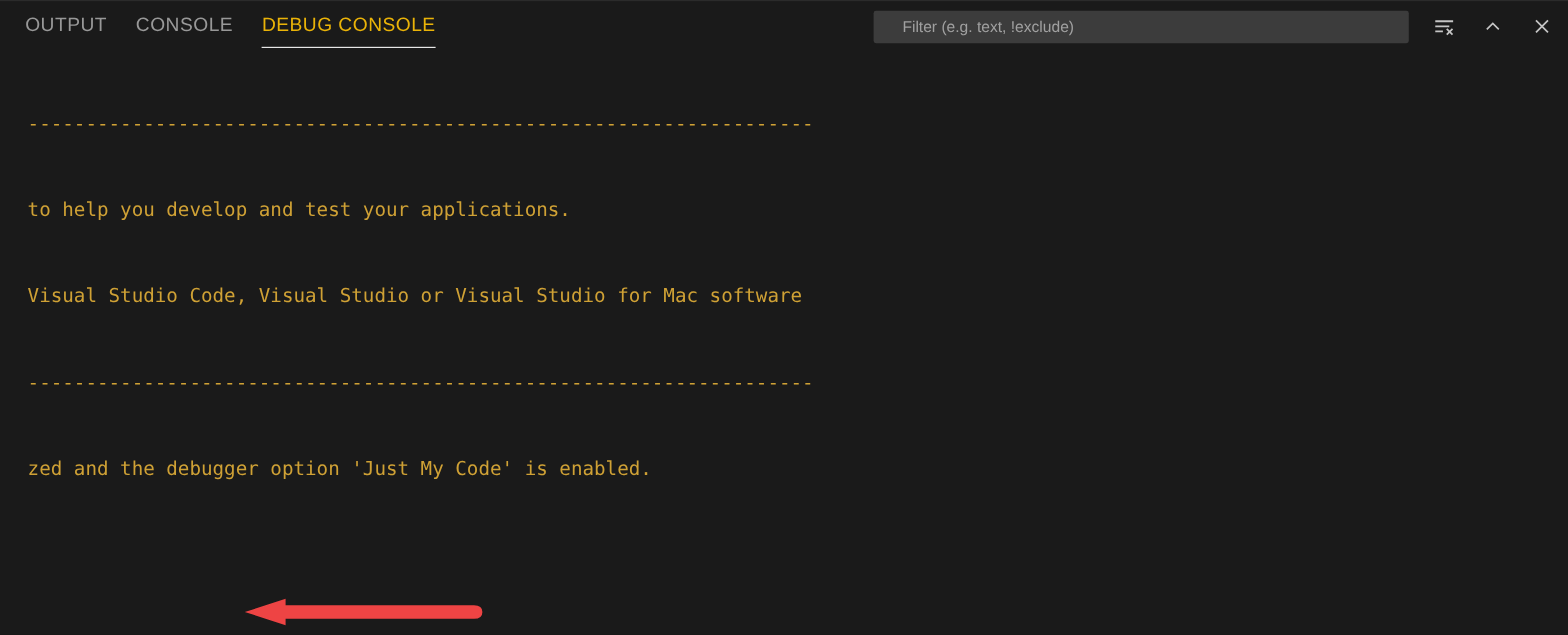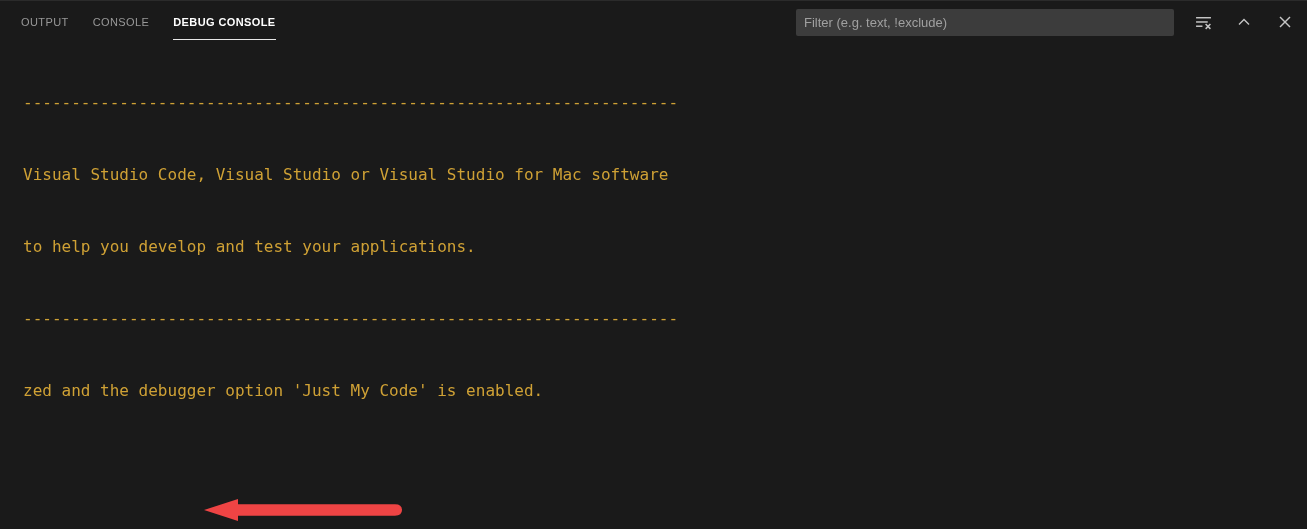--- a/index.html
+++ b/index.html
@@ -7,31 +7,31 @@
     position:relative;width:1307px;height:529px;background:#1a1a1a;
     overflow:hidden;font-family:"Liberation Sans",sans-serif;
     border-top:1px solid #2b2b2b;box-sizing:border-box;
   }
   
   #panel-header{
     display:flex;align-items:center;height:42px;padding-left:21px;box-sizing:border-box;
   }
   .tab{
     position:relative;height:42px;display:flex;align-items:center;
-    margin-right:24px;font-size:11px;letter-spacing:.4px;color:#989898;
+    margin-right:24px;font-size:16px;letter-spacing:.4px;color:#989898;
     cursor:pointer;user-select:none;white-space:nowrap;
   }
-  .tab.active{color:#ffffff;font-weight:bold;}
+  .tab.active{color:#eab308;}
   .tab.active::after{
     content:"";position:absolute;left:0;right:0;bottom:3px;height:1.5px;background:#e7e7e7;
   }
   #filter-box{
-    margin-left:auto;width:378px;height:27px;background:#3c3c3c;border:none;border-radius:2px;
+    margin-left:auto;width:446px;height:27px;background:#3c3c3c;border:none;border-radius:2px;
     color:#cccccc;font-size:13px;font-family:"Liberation Sans",sans-serif;
-    padding:0 8px;box-sizing:border-box;outline:none;
+    padding:0 24px;box-sizing:border-box;outline:none;
   }
   #filter-box::placeholder{color:#a0a0a0;opacity:1;}
   .icon-btn{
     width:24px;height:24px;margin-left:17px;display:flex;align-items:center;justify-content:center;
     background:transparent;border:none;padding:0;cursor:pointer;border-radius:4px;
   }
   .icon-btn:last-child{margin-right:10px;}
   .icon-btn svg{display:block;}
   
   #console-output{
@@ -78,22 +78,22 @@
         <svg width="16" height="16" viewBox="0 0 16 16" fill="none" stroke="#c5c5c5" stroke-width="1.4">
           <line x1="3" y1="3" x2="13" y2="13"></line>
           <line x1="13" y1="3" x2="3" y2="13"></line>
         </svg>
       </span>
     </button>
   </div>
 
   <div id="console-output">
     <div class="line c-warn">--------------------------------------------------------------------</div>
+    <div class="line c-warn">to help you develop and test your applications.</div>
     <div class="line c-warn">Visual Studio Code, Visual Studio or Visual Studio for Mac software</div>
-    <div class="line c-warn">to help you develop and test your applications.</div>
     <div class="line c-warn">--------------------------------------------------------------------</div>
     <div class="line c-warn">zed and the debugger option 'Just My Code' is enabled.</div>
     
     
     
     
     
     
     
     

